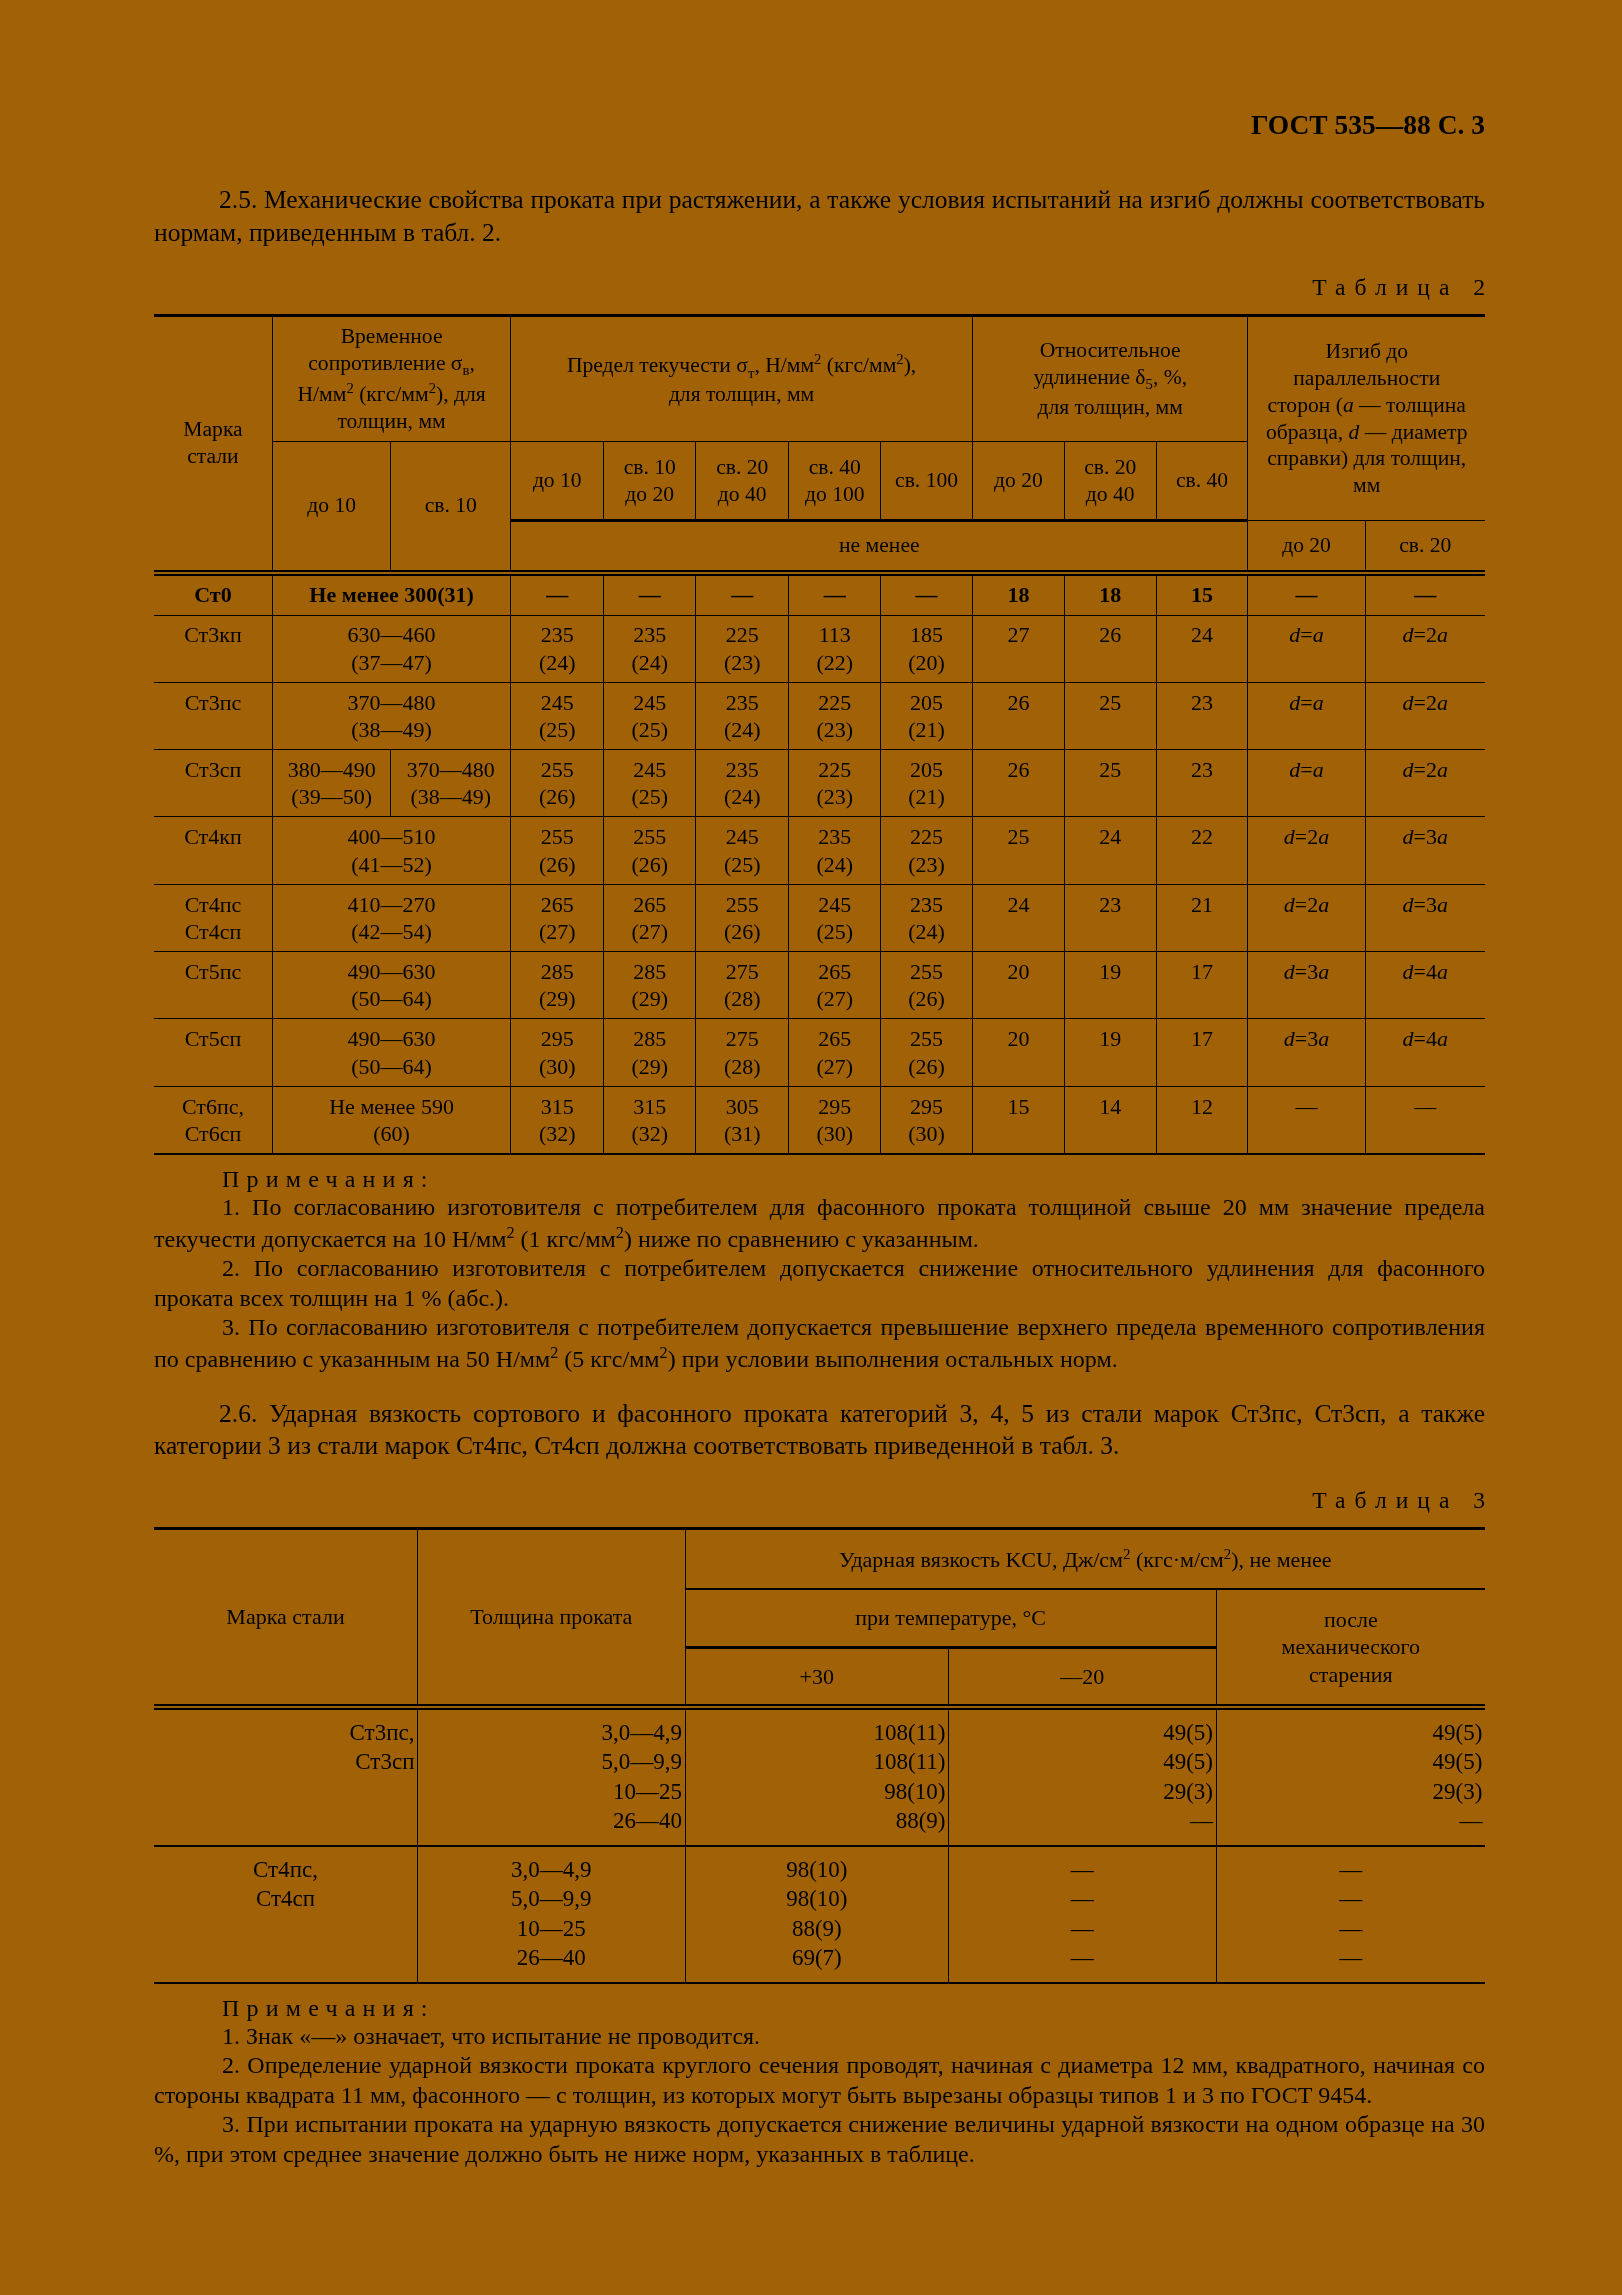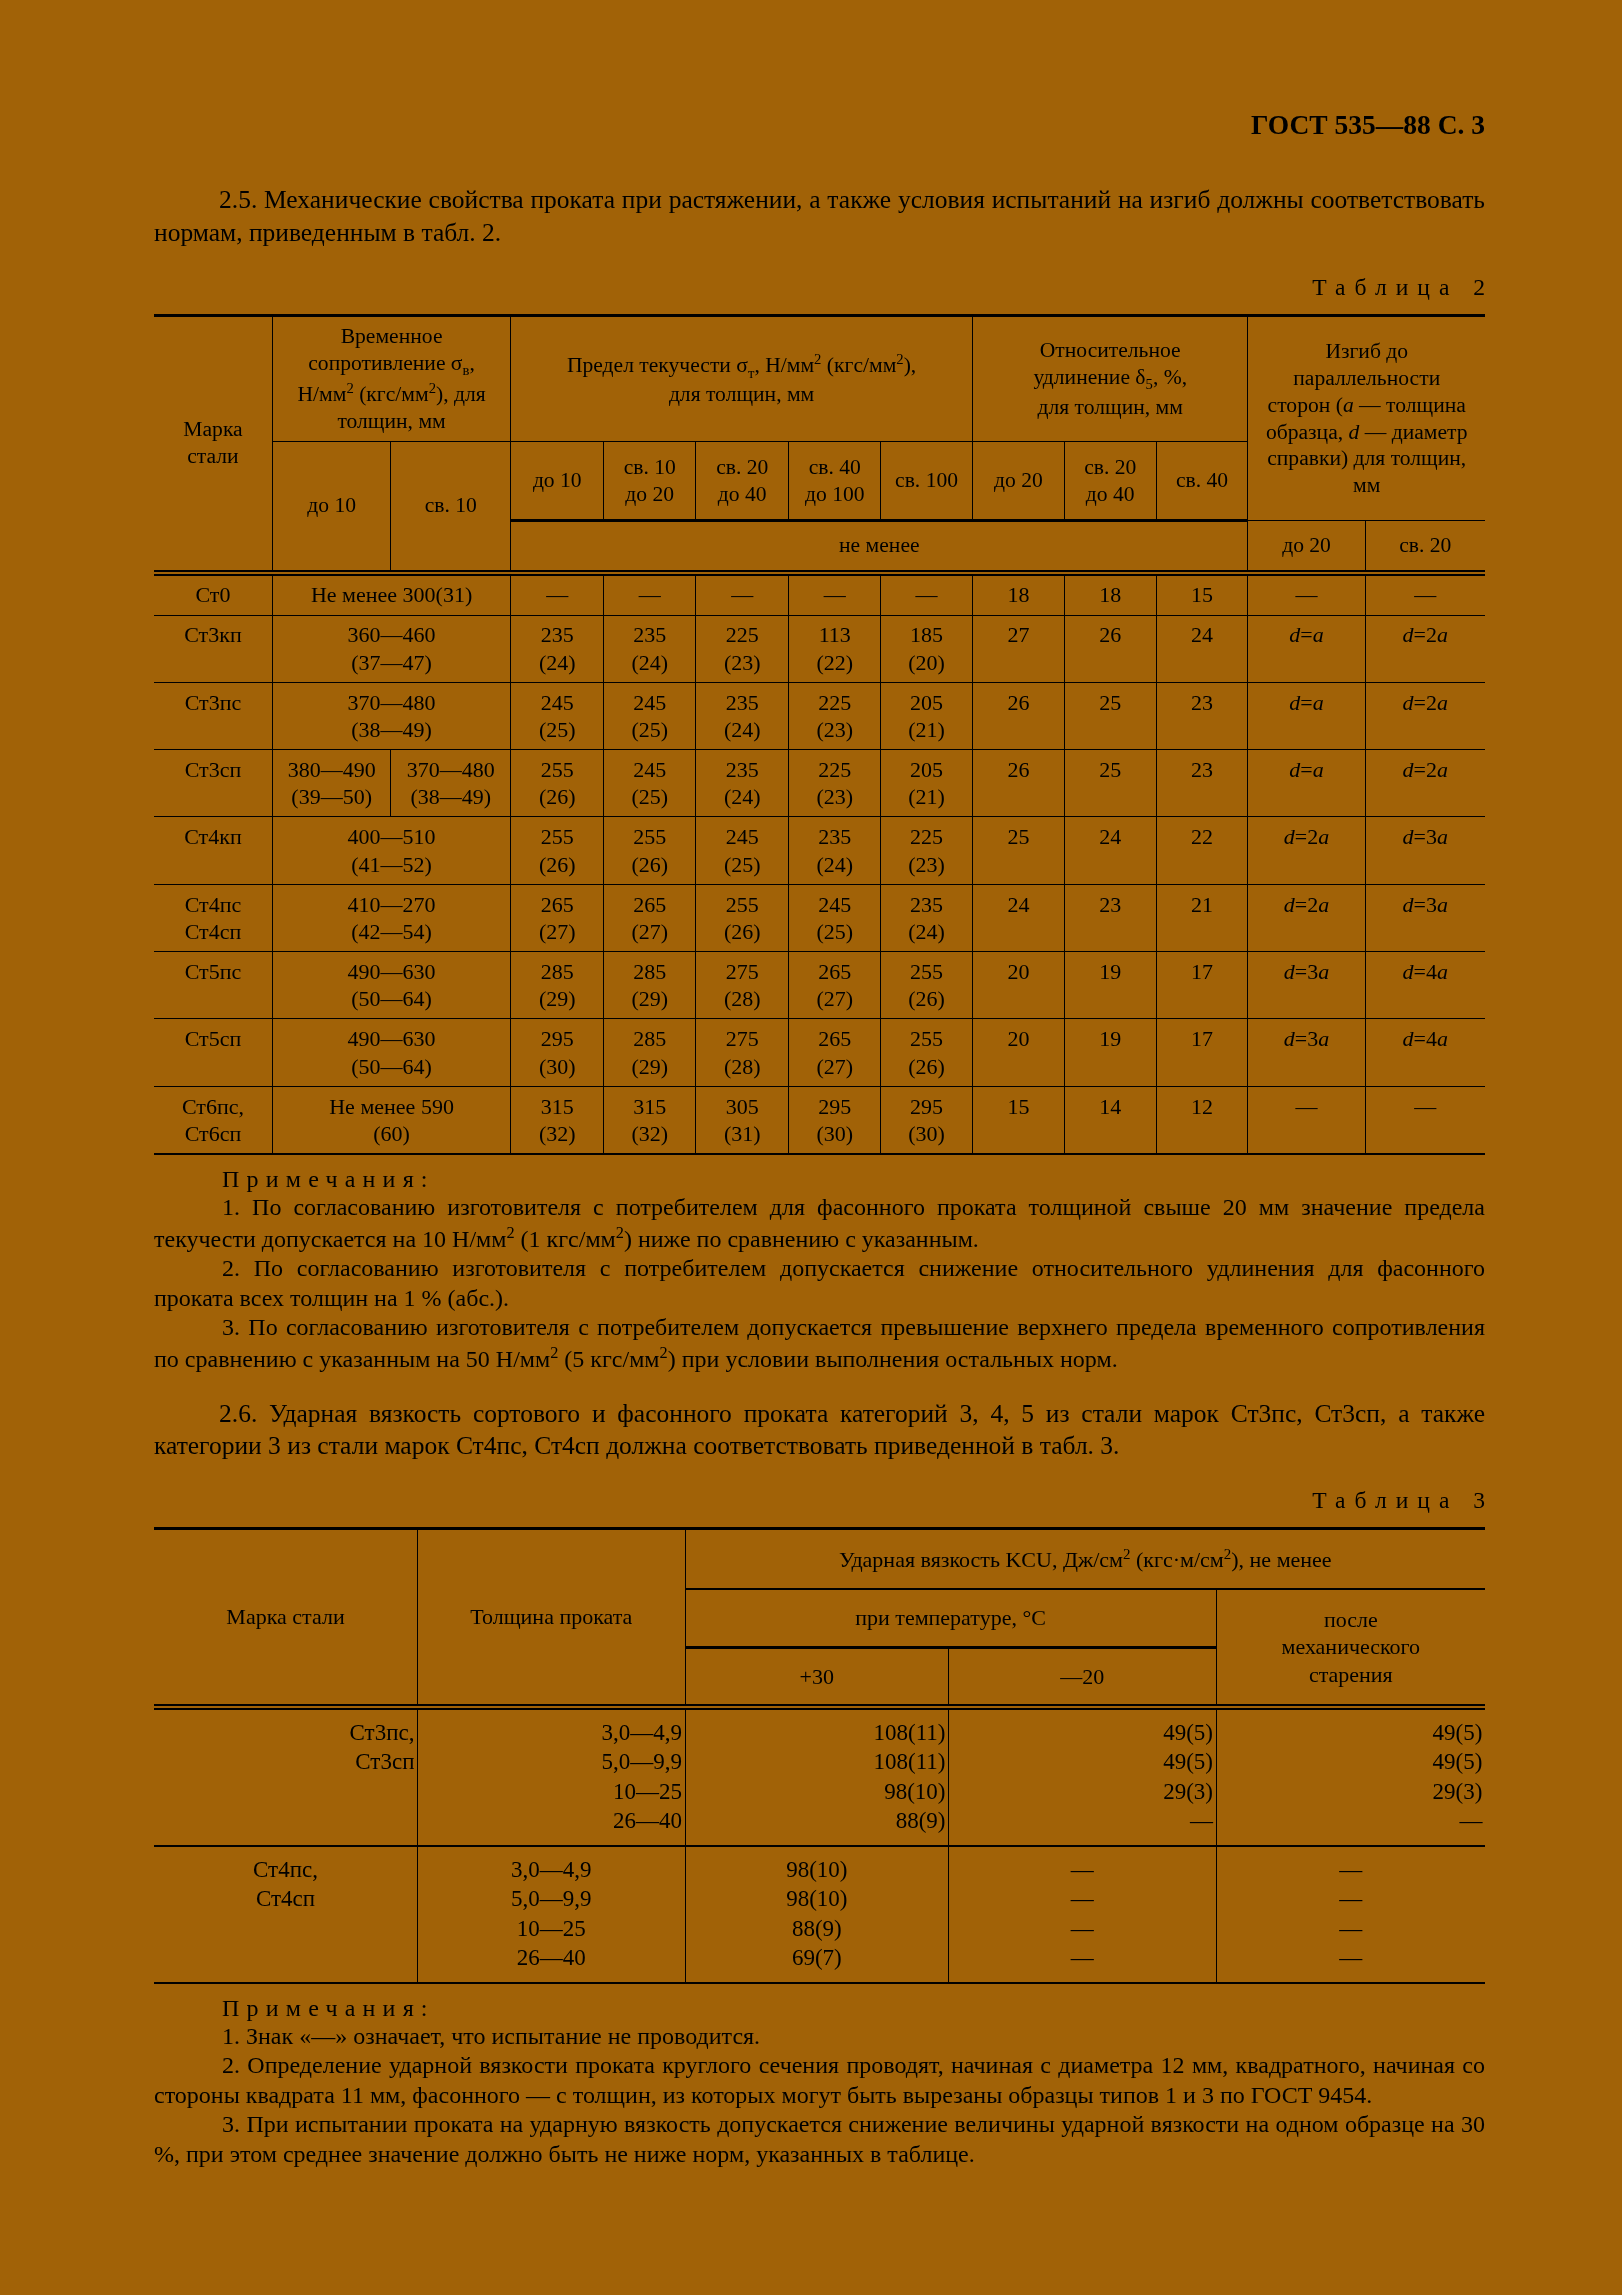--- a/index.html
+++ b/index.html
@@ -25,21 +25,21 @@
   tr > *:first-child { border-left:none; }
   tr > *:last-child { border-right:none; }
 
   
   .t2 { margin-top:13px; font-size:22px; border-top:3.9px solid #000; border-bottom:2.6px solid #000; }
   .t2 thead th { font-size:21.6px; line-height:1.25; }
   .t2 thead tr:nth-child(1) { height:126px; }
   .t2 thead tr:nth-child(2) { height:79px; }
   .t2 thead tr:nth-child(3) { height:52px; }
   .t2 thead tr:nth-child(2) th { border-bottom:3.3px solid #000; }
-  .t2 tbody tr:first-child { height:42px; }
+  .t2 tbody tr:first-child { height:42px;font-weight:bold; }
   .t2 tbody tr:first-child td { border-top:6.5px double #000; }
   .t2 tbody td { line-height:1.24; vertical-align:top; padding-top:5.9px; padding-bottom:5.9px; }
 
   
   .t3 { margin-top:13px; font-size:23px; border-top:3.9px solid #000; border-bottom:2.6px solid #000; }
   .t3 thead th { font-size:22px; line-height:1.25; }
   .t3 thead tr:nth-child(1) { height:60px; }
   .t3 thead tr:nth-child(2) { height:59px; }
   .t3 thead tr:nth-child(3) { height:59px; }
   .t3 thead tr:nth-child(1) th:last-child { border-bottom:2.6px solid #000; }
@@ -133,21 +133,21 @@
         <td>—</td>
         <td>—</td>
         <td>18</td>
         <td>18</td>
         <td>15</td>
         <td>—</td>
         <td>—</td>
       </tr>
       <tr>
         <td>Ст3кп</td>
-        <td colspan="2">360—460
+        <td colspan="2">630—460
 (37—47)</td>
         <td>235
 (24)</td>
         <td>235
 (24)</td>
         <td>225
 (23)</td>
         <td>113
 (22)</td>
         <td>185

